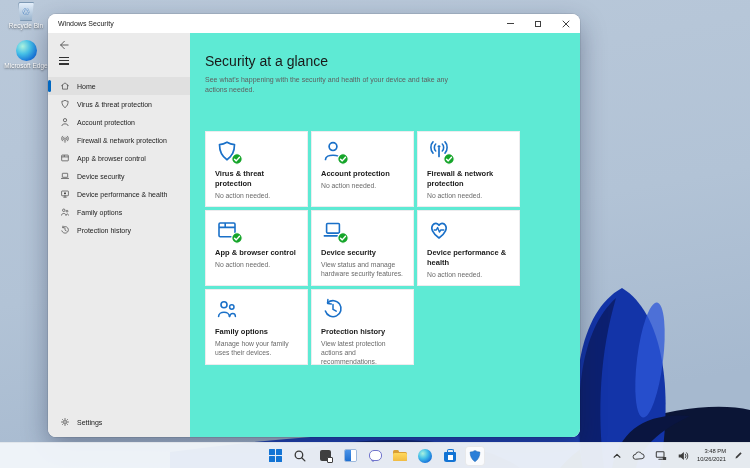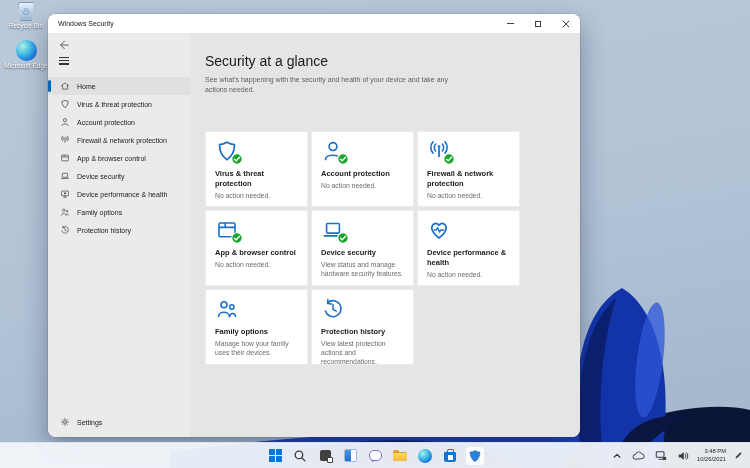--- a/index.html
+++ b/index.html
@@ -39,21 +39,21 @@
   .nav-burger i { display:block; width:10px; height:1.2px; background:#333; }
   .nav-list { position:absolute; left:0; right:0; top:44px; }
   .nav-item { height:18px; display:flex; align-items:center; gap:7px; padding-left:12px;
               font-size:7px; color:#1b1b1b; position:relative; cursor:pointer; }
   .nav-item svg { width:10px; height:10px; color:#3d3d3d; flex:0 0 auto; }
   .nav-item.selected { background:rgba(0,0,0,.045); }
   .nav-item.selected::before { content:""; position:absolute; left:0; top:3px; bottom:3px; width:2.5px; background:#0067c0; border-radius:2px; }
   .nav-settings { position:absolute; left:0; right:0; bottom:6px; }
 
   
-  .main { position:absolute; left:142px; right:0; top:19px; bottom:0; background:#e5e5e5; }
+  .main { position:absolute; left:142px; right:0; top:19px; bottom:0; background:#5eead4; }
   .main-heading { position:absolute; left:15px; top:20px; font-size:14px; font-weight:400; color:#191919; }
   .main-sub { position:absolute; left:15px; top:42px; width:258px; font-size:7px; line-height:1.4; color:#5f5f5f; }
   .cards { position:absolute; left:15px; top:98px; display:grid;
            grid-template-columns:repeat(3,103px); grid-auto-rows:76px; gap:3px; }
   .card { background:#fff; border:1px solid #ececee; padding:7px 9px; cursor:pointer; }
   .card-icon { position:relative; width:26px; height:25px; margin-bottom:5px; }
   .card-icon > svg.main-glyph { width:24px; height:24px; color:#1a70c8; }
   .badge { position:absolute; right:-2px; bottom:-1px; width:12px; height:12px; }
   .card-title { font-size:7.5px; font-weight:700; color:#1a1a1a; line-height:1.3; }
   .card-desc { font-size:6.8px; color:#6b6b6b; line-height:1.35; margin-top:2px; }

